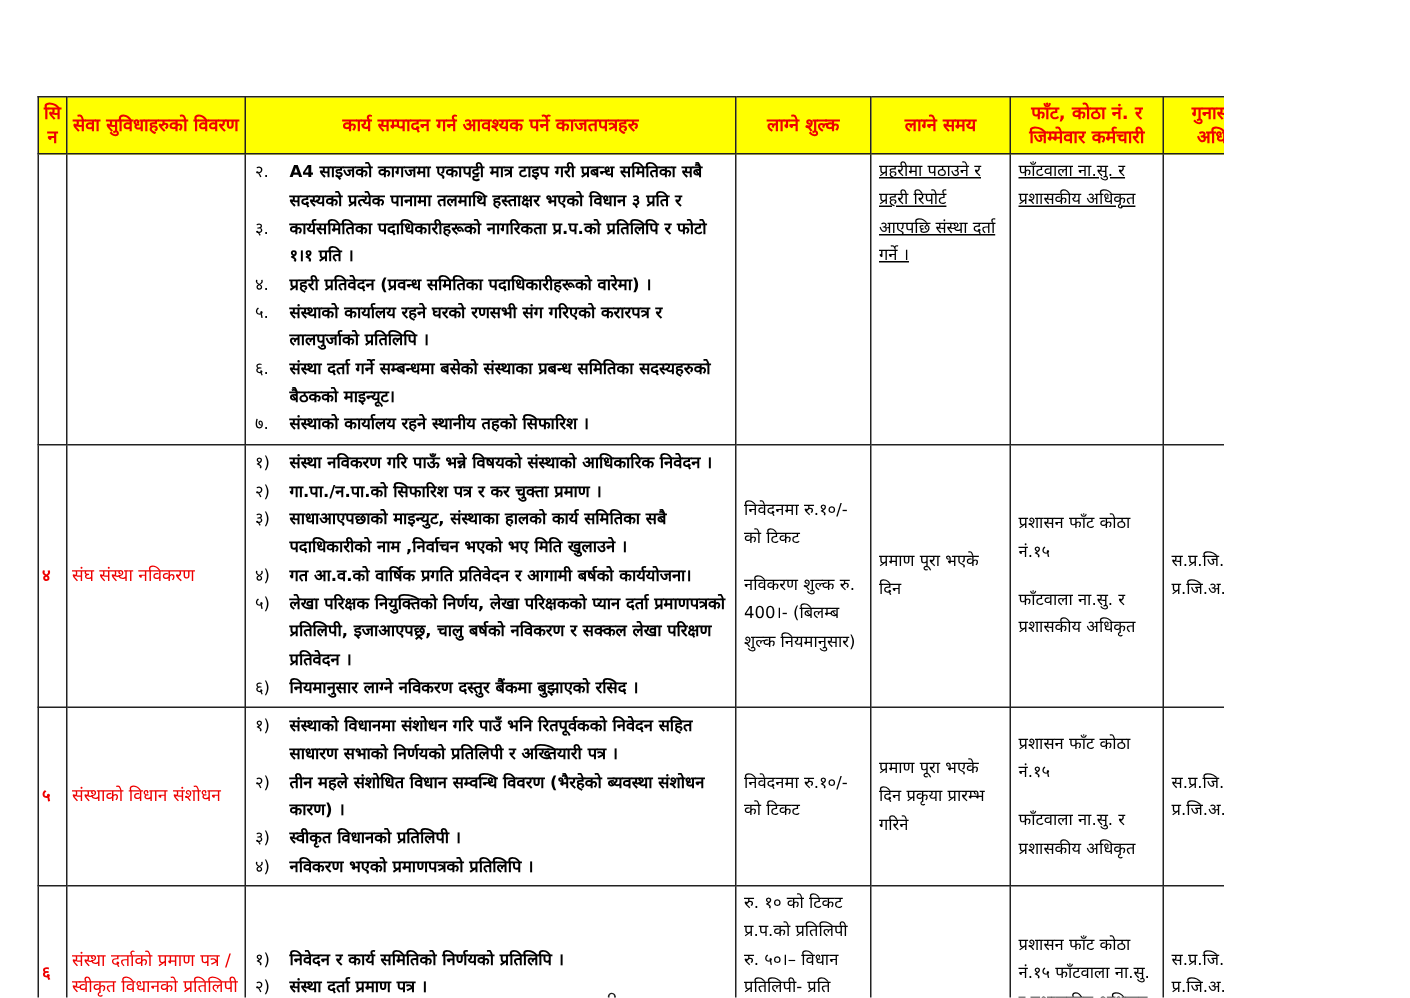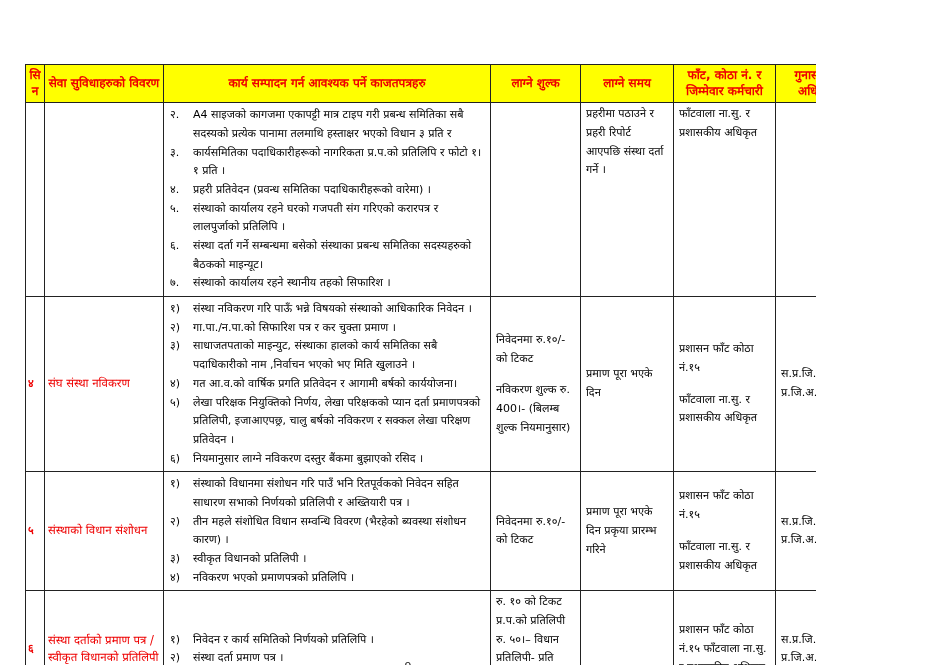--- a/index.html
+++ b/index.html
@@ -51,24 +51,24 @@
   td.cell-service {
     color: var(--accent-red, #ee0000);
     font-weight: normal;
     font-size: 11.5px;
     line-height: 1.55;
     padding: 2px 3px;
   }
   td.cell-documents { vertical-align: middle; padding: 3px 6px 3px 6px; }
   .doc-item { display: flex; gap: 7px; }
   .doc-marker { min-width: 16px; flex: 0 0 auto; }
-  .doc-text { flex: 1 1 auto; }
+  .doc-text { flex: 1 1 auto; font-weight: bold; }
 
   .para + .para { margin-top: 13px; }
-  tr:first-child .cell-time, tr:first-child .cell-unit { vertical-align: top; }
+  tr:first-child .cell-time, tr:first-child .cell-unit { vertical-align: top; text-decoration: underline; }
   td.cell-fee, td.cell-time, td.cell-unit, td.cell-grievance { padding: 2px 5px; }
 
   .page-number {
     position: absolute;
     left: 0; right: 0; bottom: 20px;
     text-align: center;
     font-size: 11px;
     color: #222;
   }
 </style>
@@ -111,21 +111,21 @@
             <div class="doc-item">
               <span class="doc-marker">३.</span>
               <span class="doc-text">कार्यसमितिका पदाधिकारीहरूको नागरिकता प्र.प.को प्रतिलिपि र फोटो १।१ प्रति ।</span>
             </div>
             <div class="doc-item">
               <span class="doc-marker">४.</span>
               <span class="doc-text">प्रहरी प्रतिवेदन (प्रवन्ध समितिका पदाधिकारीहरूको वारेमा) ।</span>
             </div>
             <div class="doc-item">
               <span class="doc-marker">५.</span>
-              <span class="doc-text">संस्थाको कार्यालय रहने घरको गजपती संग गरिएको करारपत्र र लालपुर्जाको प्रतिलिपि ।</span>
+              <span class="doc-text">संस्थाको कार्यालय रहने घरको रणसभी संग गरिएको करारपत्र र लालपुर्जाको प्रतिलिपि ।</span>
             </div>
             <div class="doc-item">
               <span class="doc-marker">६.</span>
               <span class="doc-text">संस्था दर्ता गर्ने सम्बन्धमा बसेको संस्थाका प्रबन्ध समितिका सदस्यहरुको बैठकको माइन्यूट।</span>
             </div>
             <div class="doc-item">
               <span class="doc-marker">७.</span>
               <span class="doc-text">संस्थाको कार्यालय रहने स्थानीय तहको सिफारिश ।</span>
             </div>
           </td>
@@ -144,21 +144,21 @@
             <div class="doc-item">
               <span class="doc-marker">१)</span>
               <span class="doc-text">संस्था नविकरण गरि पाऊँ भन्ने विषयको संस्थाको आधिकारिक निवेदन ।</span>
             </div>
             <div class="doc-item">
               <span class="doc-marker">२)</span>
               <span class="doc-text">गा.पा./न.पा.को सिफारिश पत्र र कर चुक्ता प्रमाण ।</span>
             </div>
             <div class="doc-item">
               <span class="doc-marker">३)</span>
-              <span class="doc-text">साधाजतपताको माइन्युट, संस्थाका हालको कार्य समितिका सबै पदाधिकारीको नाम ,निर्वाचन भएको भए मिति खुलाउने ।</span>
+              <span class="doc-text">साधाआएपछाको माइन्युट, संस्थाका हालको कार्य समितिका सबै पदाधिकारीको नाम ,निर्वाचन भएको भए मिति खुलाउने ।</span>
             </div>
             <div class="doc-item">
               <span class="doc-marker">४)</span>
               <span class="doc-text">गत आ.व.को वार्षिक प्रगति प्रतिवेदन र आगामी बर्षको कार्ययोजना।</span>
             </div>
             <div class="doc-item">
               <span class="doc-marker">५)</span>
               <span class="doc-text">लेखा परिक्षक नियुक्तिको निर्णय, लेखा परिक्षकको प्यान दर्ता प्रमाणपत्रको प्रतिलिपी, इजाआएपछ्र, चालु बर्षको नविकरण र सक्कल लेखा परिक्षण प्रतिवेदन ।</span>
             </div>
             <div class="doc-item">

